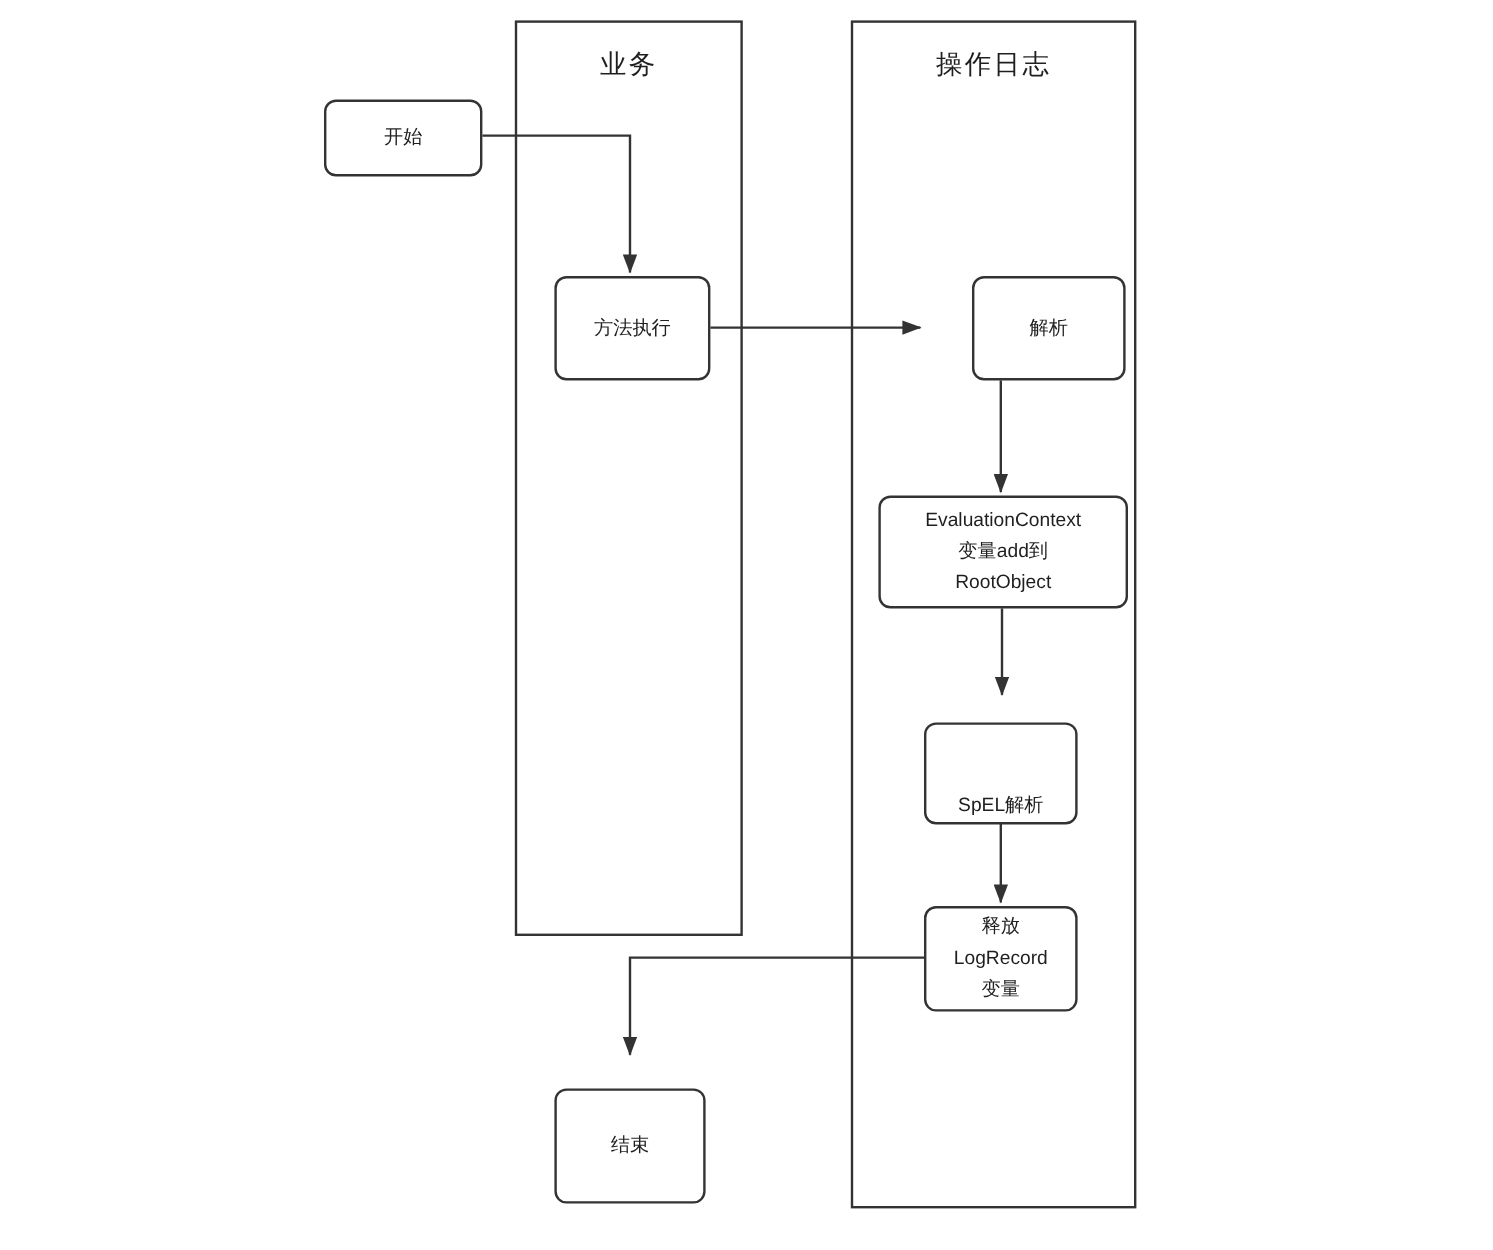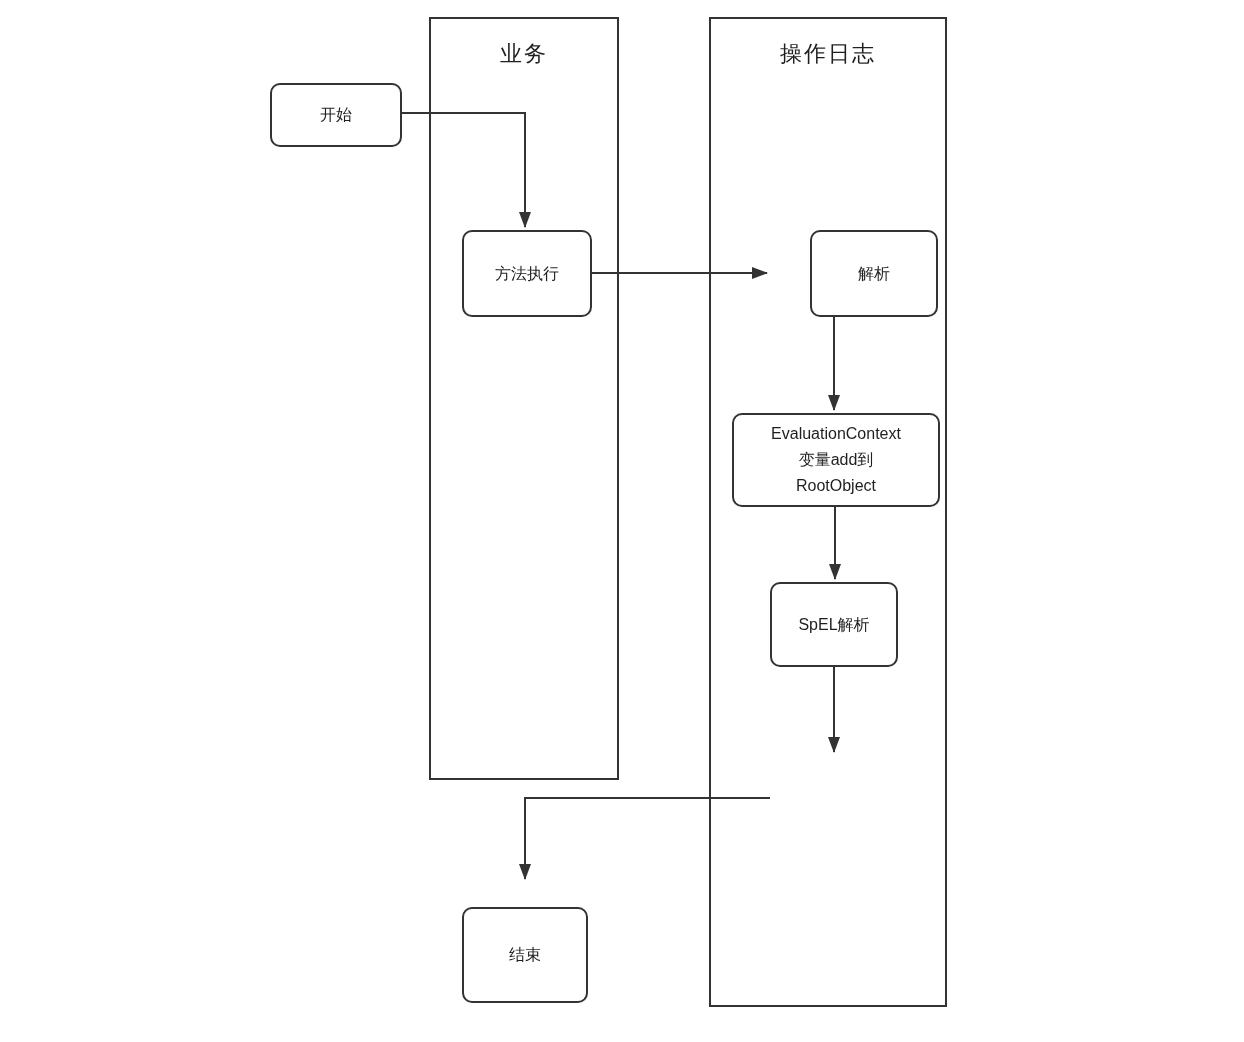--- a/index.html
+++ b/index.html
@@ -88,19 +88,24 @@
       <div class="node-line">方法执行</div>
     </div>
     <div class="node" style="left: 770px; top: 230px; width: 128px; height: 87px; margin-left: 40px;">
       <div class="node-line">解析</div>
     </div>
     <div class="node" style="left: 732px; top: 413px; width: 208px; height: 94px;">
       <div class="node-line">EvaluationContext</div>
       <div class="node-line">变量add到</div>
       <div class="node-line">RootObject</div>
     </div>
-    <div class="node" style="left: 770px; top: 582px; width: 128px; height: 85px;">
+    <div class="node" style="left: 770px; top: 602px; width: 128px; height: 85px; justify-content: flex-end;">
       <div class="node-line">SpEL解析</div>
+    </div>
+    <div class="node" style="left: 770px; top: 755px; width: 128px; height: 88px;">
+      <div class="node-line">释放</div>
+      <div class="node-line">LogRecord</div>
+      <div class="node-line">变量</div>
     </div>
     <div class="node" style="left: 462px; top: 882px; width: 126px; height: 96px; margin-top: 25px;">
       <div class="node-line">结束</div>
     </div>
   </div>
 
 </body></html>

